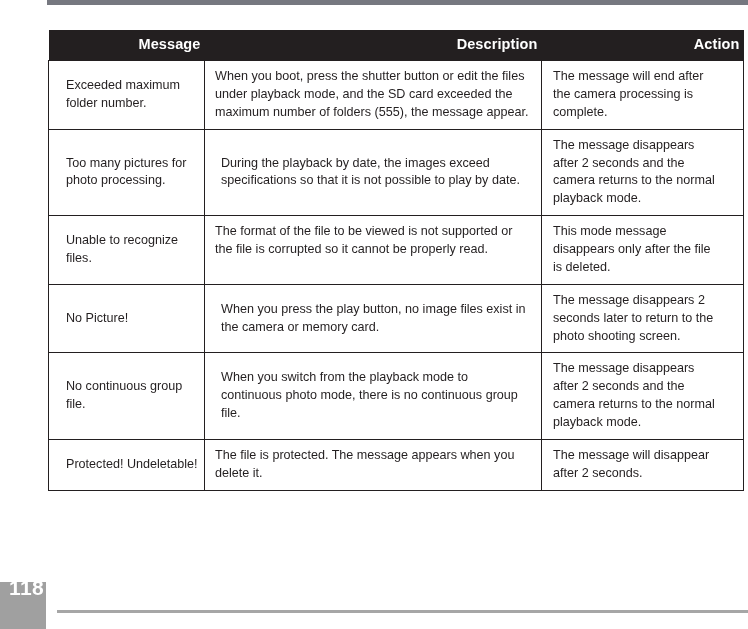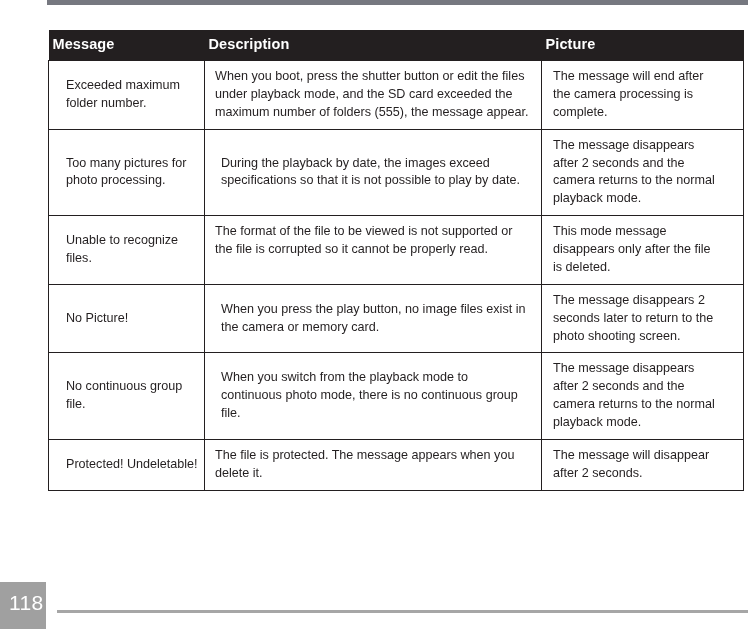--- a/index.html
+++ b/index.html
@@ -41,21 +41,21 @@
   }
   table.msg-table col.c-msg    { width: 156px; }
   table.msg-table col.c-desc   { width: 337px; }
   table.msg-table col.c-action { width: 202px; }
 
   thead th {
     background: #231f20;
     color: #ffffff;
     font-size: 14.5px;
     font-weight: bold;
-    text-align: left;
+    text-align: right;
     padding: 6px 4px 8px 4px;
     height: 30px;
     box-sizing: border-box;
     letter-spacing: 0.1px;
     border: none;
   }
 
   tbody td {
     border: 1px solid #231f20;
     font-size: 12.6px;
@@ -84,24 +84,24 @@
     position: absolute;
     left: 0px;
     top: 582px;
     width: 46px;
     height: 47px;
     background: #a0a0a0;
   }
   .page-number-text {
     position: absolute;
     left: 9px;
-    top: 591px;
+    top: 576px;
     color: #ffffff;
     font-size: 21px;
-    font-weight: normal;
+    font-weight: bold;
     letter-spacing: 0.4px;
   }
   .footer-rule {
     position: absolute;
     left: 57px;
     top: 610px;
     width: 691px;
     height: 3px;
     background: #a6a6a6;
   }
@@ -115,21 +115,21 @@
   <table class="msg-table">
     <colgroup>
       <col class="c-msg">
       <col class="c-desc">
       <col class="c-action">
     </colgroup>
     <thead>
       <tr>
         <th>Message</th>
         <th>Description</th>
-        <th>Picture</th>
+        <th>Action</th>
       </tr>
     </thead>
     <tbody>
       <tr>
         <td class="col-message">Exceeded maximum folder number.</td>
         <td class="col-desc">When you boot, press the shutter button or edit the files under playback mode, and the SD card exceeded the maximum number of folders (555), the message appear.</td>
         <td class="col-action">The message will end after the camera processing is complete.</td>
       </tr>
       <tr class="align-mid-desc">
         <td class="col-message">Too many pictures for photo processing.</td>

